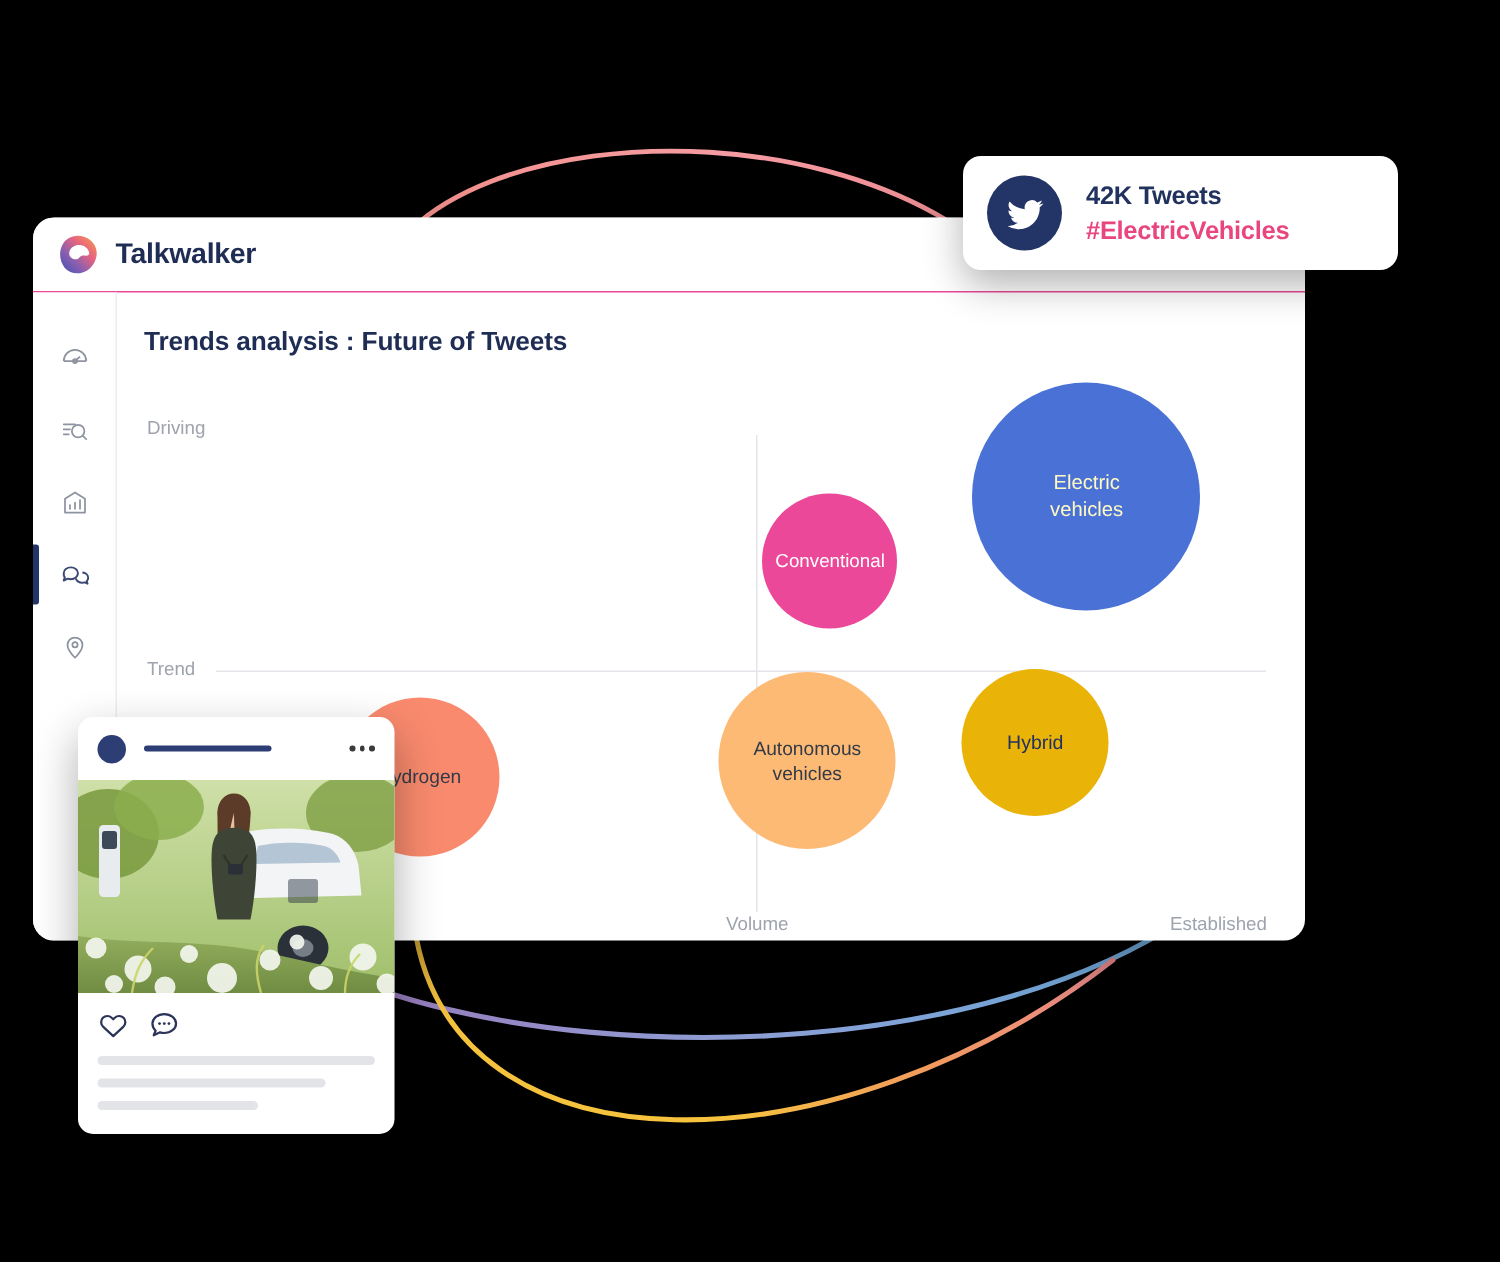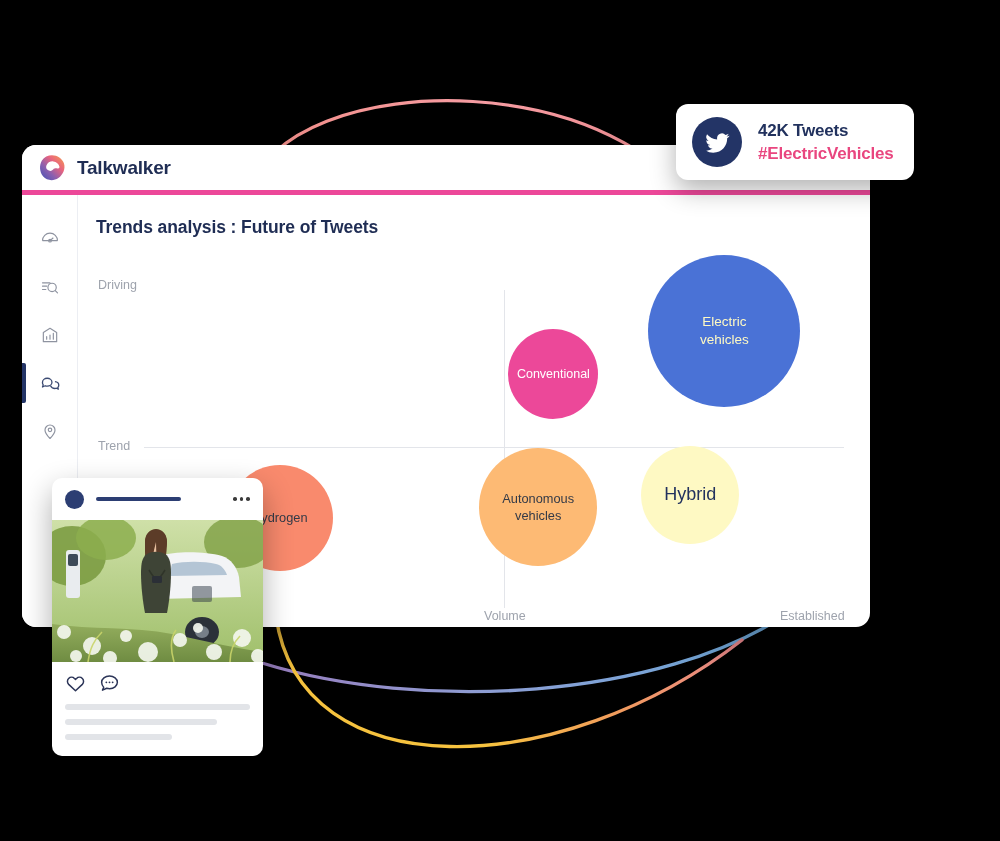--- a/index.html
+++ b/index.html
@@ -18,21 +18,21 @@
   .app-window {
     position: absolute; left: 22px; top: 145px;
     width: 848px; height: 482px;
     background: #ffffff;
     border-radius: 14px;
     box-shadow: 0 14px 40px rgba(0,0,0,0.35);
     overflow: hidden;
   }
   .app-header {
     height: 50px; display: flex; align-items: center;
-    padding-left: 16px; border-bottom: 5px solid #ec4899;
+    padding-left: 16px; border-bottom: 1px solid #ec4899;
     background: #fff;
   }
   .logo-mark { width: 28px; height: 28px; flex: 0 0 28px; }
   .logo-text {
     margin-left: 11px; font-size: 19px; font-weight: 700;
     color: #1f2d54; letter-spacing: -0.2px;
   }
   .app-body { display: flex; height: 432px; }
 
   .sidebar {
@@ -69,22 +69,22 @@
 
   .bubble {
     position: absolute; border-radius: 50%;
     display: flex; align-items: center; justify-content: center;
     text-align: center; line-height: 1.35; cursor: pointer;
   }
   .bubble span { display: block; pointer-events: none; }
 
   
   .tweet-card {
-    position: absolute; left: 676px; top: 104px;
-    width: 238px; height: 76px;
+    position: absolute; left: 642px; top: 104px;
+    width: 290px; height: 76px;
     background: #ffffff; border-radius: 12px;
     box-shadow: 0 10px 26px rgba(0,0,0,0.30);
     display: flex; align-items: center; padding: 0 16px;
   }
   .tw-circle {
     width: 50px; height: 50px; flex: 0 0 50px; border-radius: 50%;
     background: #233466; display: flex; align-items: center; justify-content: center;
   }
   .tw-text { margin-left: 16px; }
   .tw-count { font-size: 17px; font-weight: 700; color: #22325e; letter-spacing: -0.2px; }
@@ -207,21 +207,21 @@
           <div class="ax-label ax-volume">Volume</div>
           <div class="ax-label ax-established">Established</div>
 
           <div id="bubble-layer">
               <div class="bubble" style="width: 152px; height: 152px; left: 552.4px; top: 2.8px; background: rgb(74, 114, 214); color: #fef9c3; font-size: 13.5px;">
                 <span>Electric<br>vehicles</span>
               </div>
               <div class="bubble" style="width: 90px; height: 90px; left: 412.4px; top: 77px; background: #ec4899; color: rgb(255, 255, 255); font-size: 12.5px;">
                 <span>Conventional</span>
               </div>
-              <div class="bubble" style="width: 98px; height: 98px; left: 545.2px; top: 193.6px; background: #fef9c3; color: rgb(34, 50, 94); font-size: 18px;">
+              <div class="bubble" style="width: 98px; height: 98px; left: 545.2px; top: 193.6px; background: #eab308; color: rgb(34, 50, 94); font-size: 13px;">
                 <span>Hybrid</span>
               </div>
               <div class="bubble" style="width: 118px; height: 118px; left: 383.2px; top: 196.2px; background: #fdba74; color: rgb(51, 58, 71); font-size: 12.8px;">
                 <span>Autonomous<br>vehicles</span>
               </div>
               <div class="bubble" style="width: 106px; height: 106px; left: 130.8px; top: 213px; background: rgb(249, 138, 109); color: rgb(51, 58, 71); font-size: 12.8px;">
                 <span>Hydrogen</span>
               </div>
             </div>
         </div>

